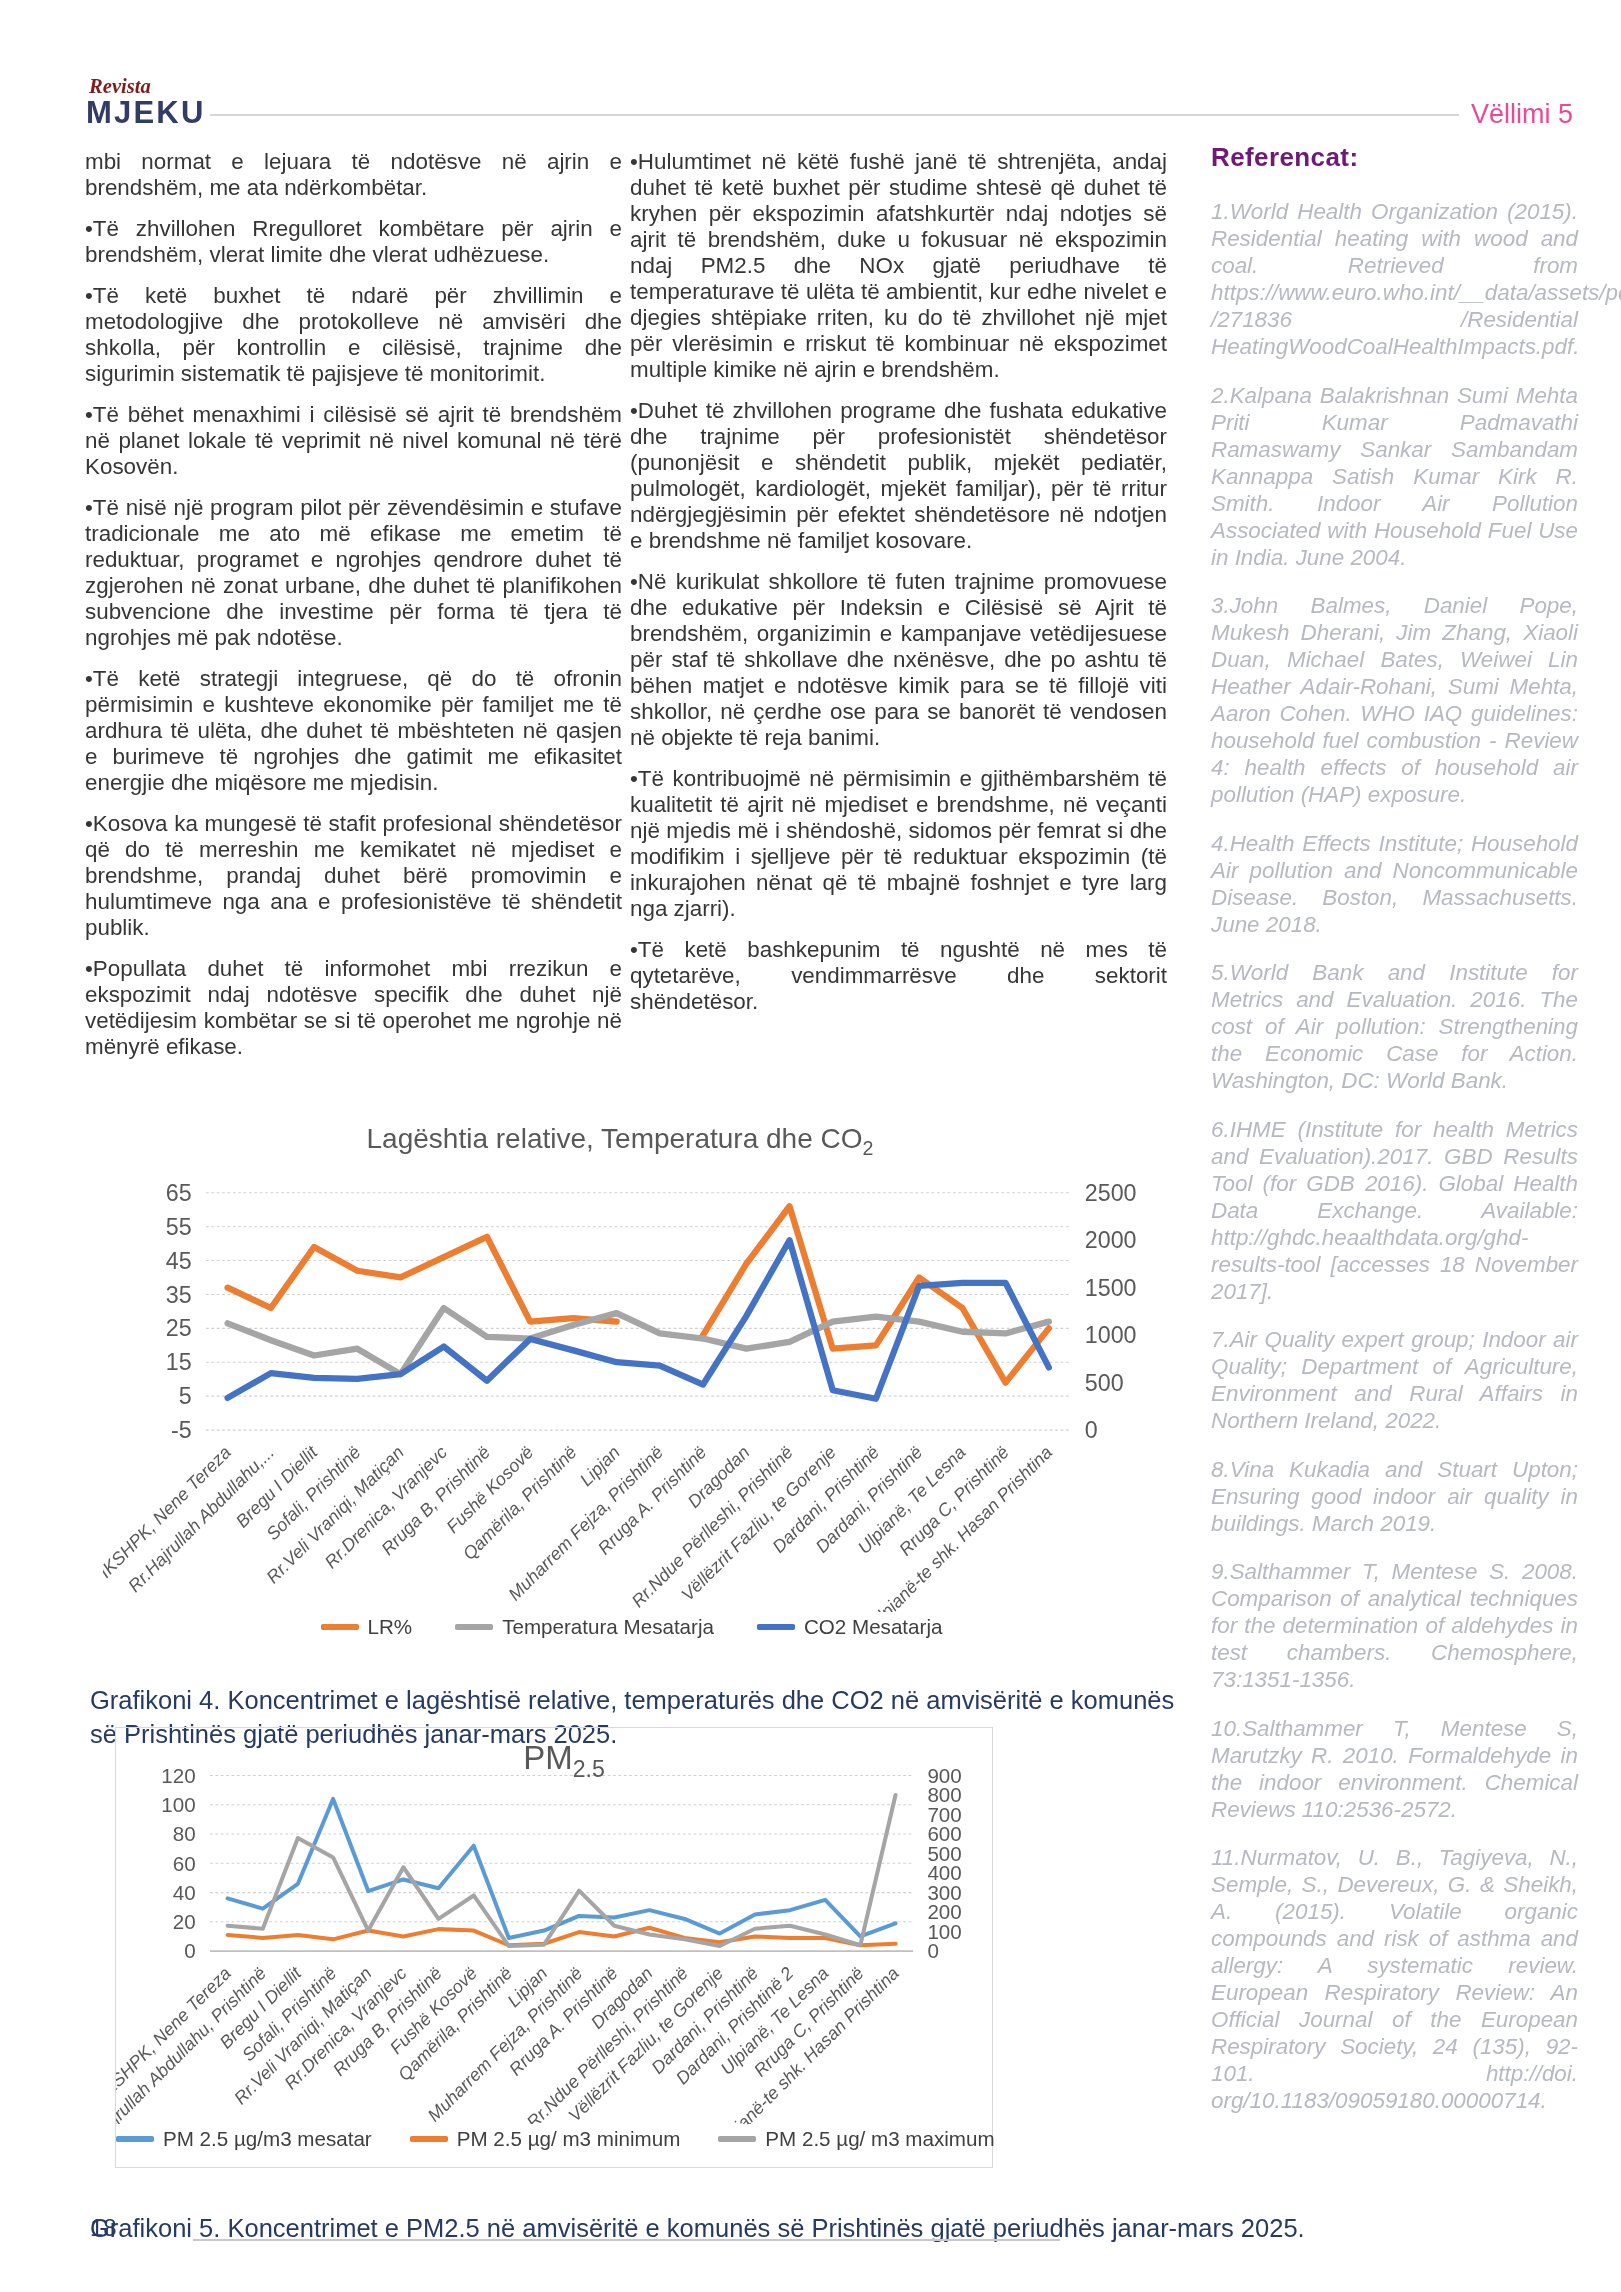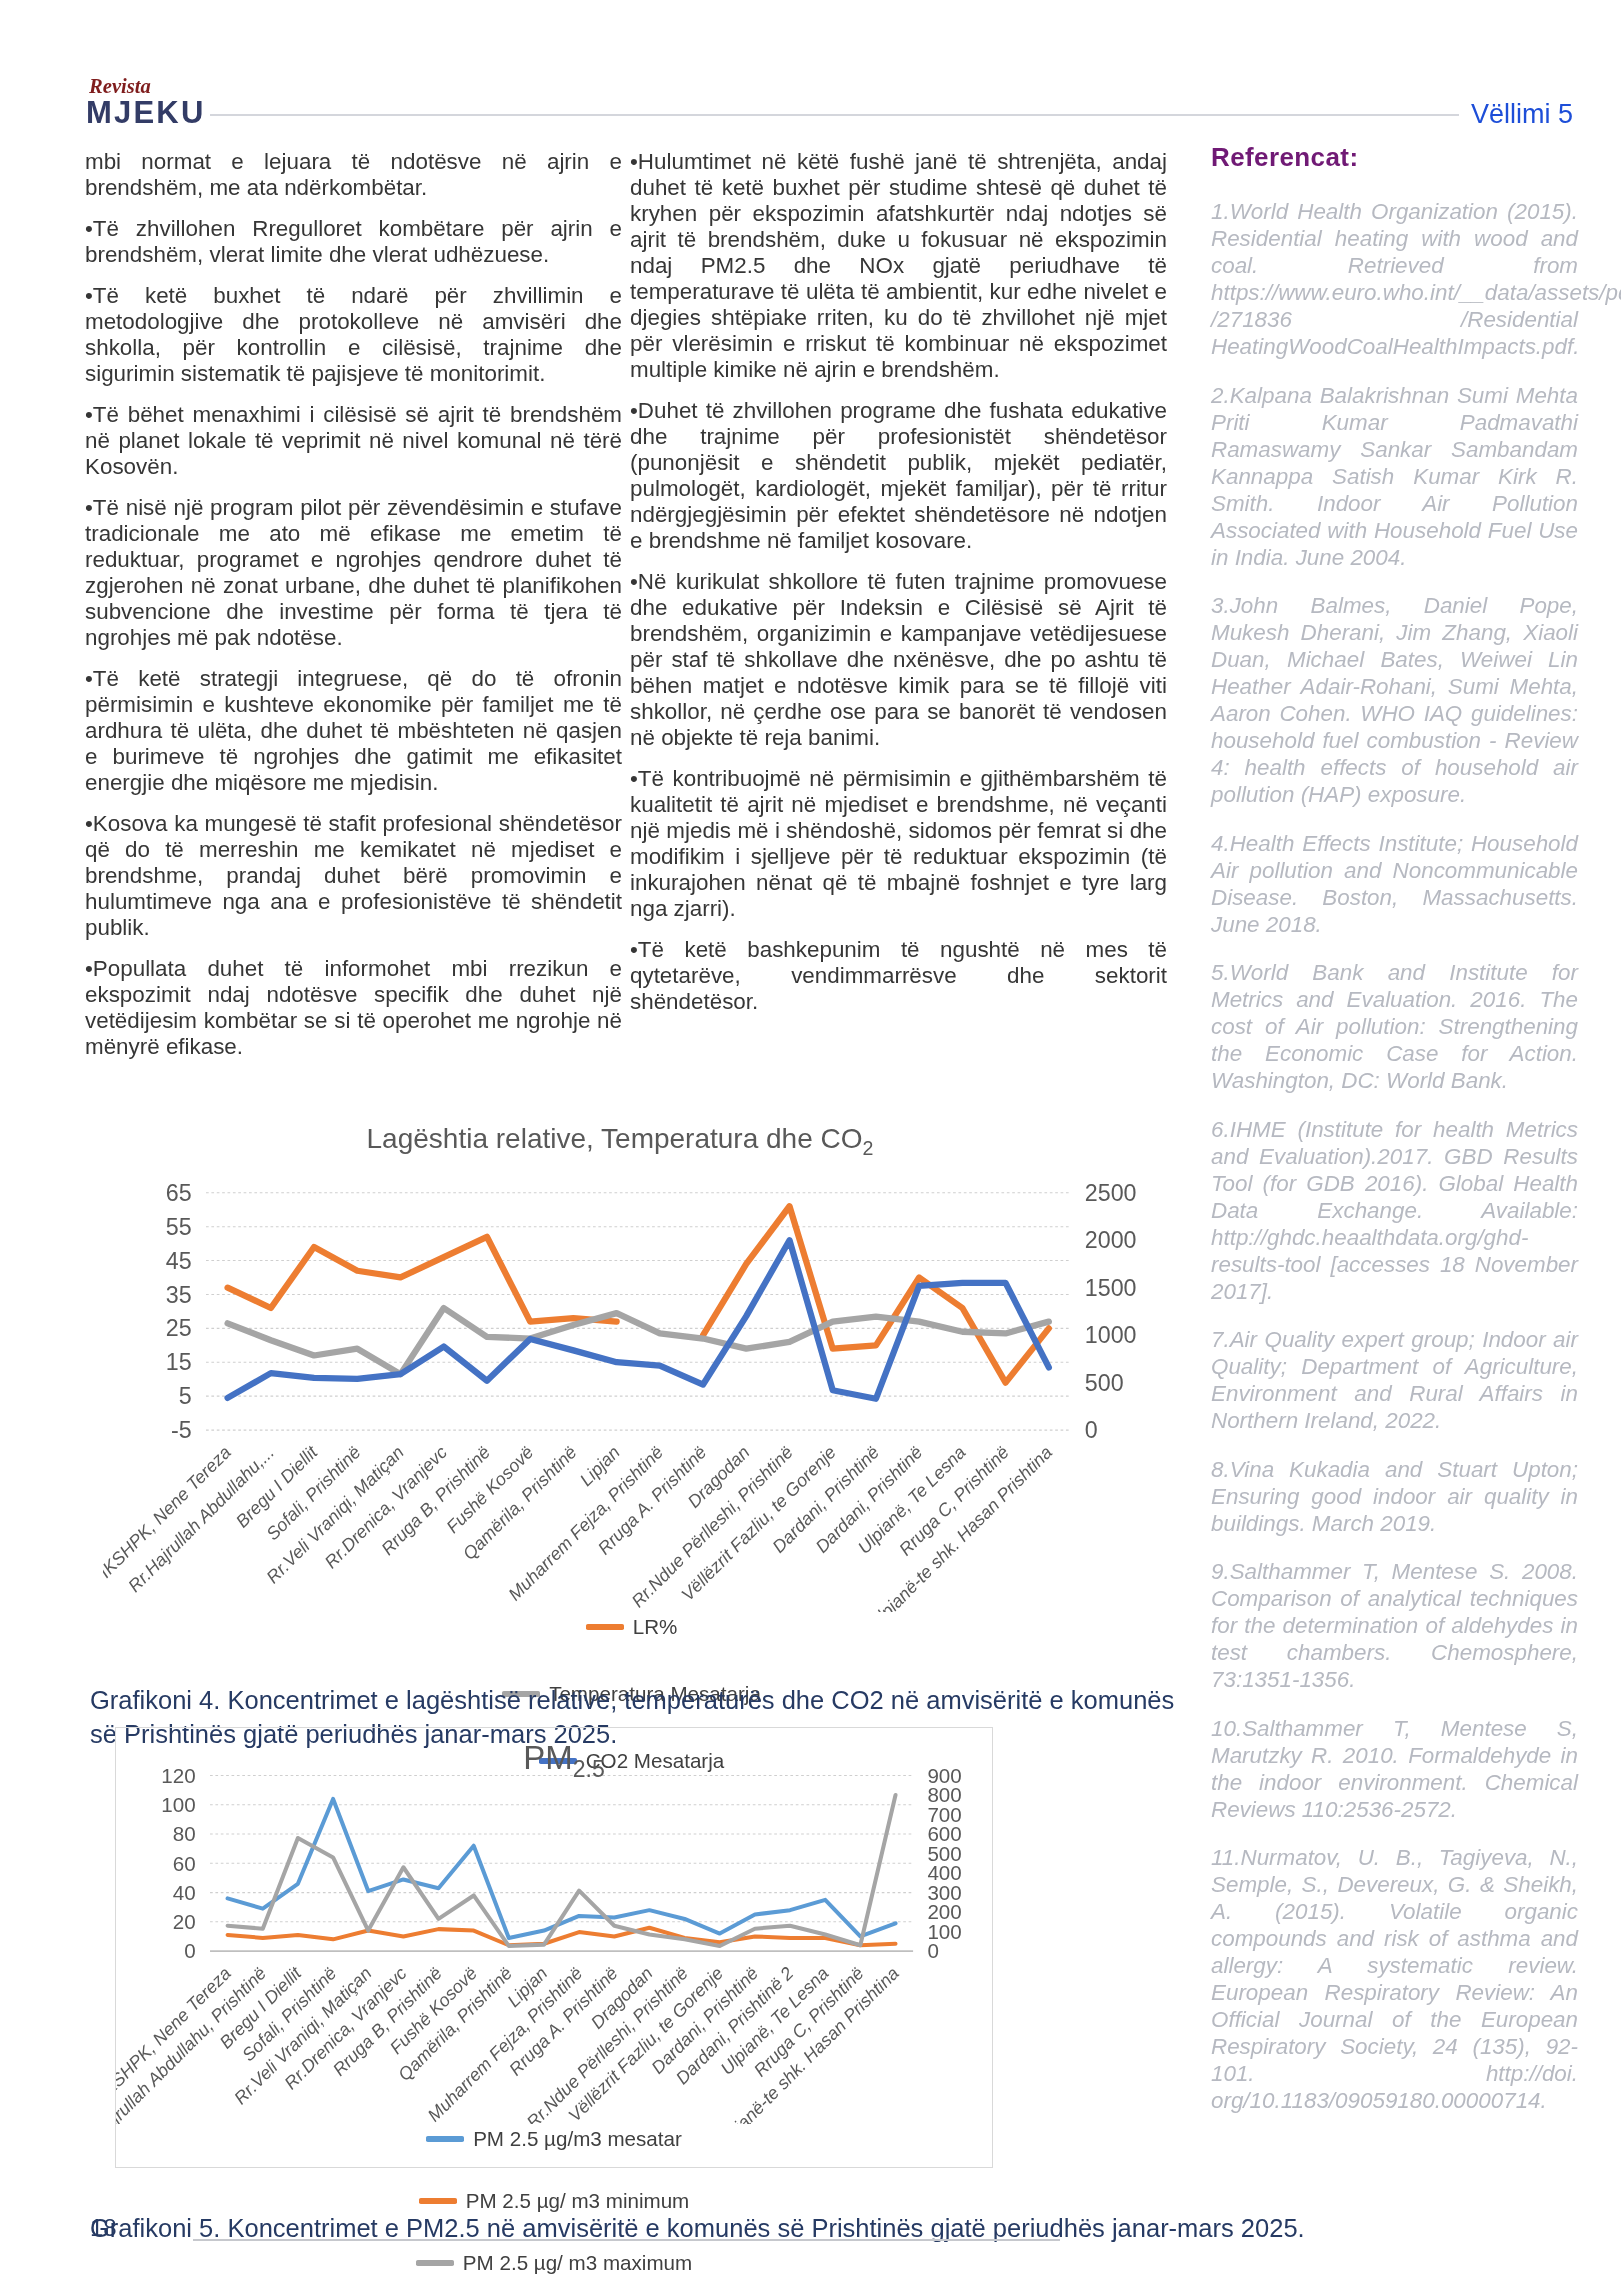--- a/index.html
+++ b/index.html
@@ -3,21 +3,21 @@
 <meta charset="utf-8">
 <style>
   html,body{margin:0;padding:0;}
   body{width:1621px;height:2293px;background:#ffffff;font-family:"Liberation Sans",sans-serif;position:relative;overflow:hidden;}
   .page{position:absolute;left:0;top:0;width:1621px;height:2293px;background:#ffffff;}
 
   
   .logo-revista{position:absolute;left:89px;top:75px;font-family:"Liberation Serif",serif;font-style:italic;font-weight:bold;font-size:20.6px;color:#7f1d1d;}
   .logo-mjeku{position:absolute;left:86px;top:95px;font-size:31px;font-weight:bold;color:#333c66;letter-spacing:2.2px;}
   .header-divider{position:absolute;left:210px;top:114px;width:1249px;height:1.8px;background:#d4d6dc;}
-  .volume{position:absolute;right:48px;top:99px;font-size:27px;color:#1d4ed8;}
+  .volume{position:absolute;right:48px;top:99px;font-size:27px;color:#ec4899;}
 
   
   .col{position:absolute;top:149px;width:537px;color:#363636;font-size:22.4px;line-height:26px;text-align:justify;}
   .col p{margin:0 0 15px 0;}
   .col1{left:85px;}
   .col2{left:630px;}
 
   
   .refs{position:absolute;left:1211px;top:142px;width:367px;}
   .refs h3{margin:0 0 25px 0;font-size:26px;color:#701a75;letter-spacing:0.4px;}
@@ -25,21 +25,21 @@
 
   
   .chart{position:absolute;}
   .chart svg{position:absolute;left:0;top:0;}
   .chart-title{position:absolute;text-align:center;color:#595959;}
   .chart1{left:103px;top:1121px;width:1057px;height:537px;}
   .chart1 .chart-title{left:85px;top:1.8px;width:864px;font-size:28px;}
   .chart2{left:115px;top:1727px;width:878px;height:441px;border:1.3px solid #d9d9d9;box-sizing:border-box;}
   .chart2 .chart-title{left:94px;top:10.7px;width:708px;font-size:33px;}
   .chart-title sub{font-size:70%;}
-  .legend{position:absolute;left:0;right:0;display:flex;justify-content:center;align-items:center;flex-direction:column;}
+  .legend{position:absolute;left:0;right:0;display:flex;justify-content:center;align-items:center;}
   .chart1 .legend{top:494px;gap:43px;}
   .chart2 .legend{top:399px;gap:38px;justify-content:space-between;}
   .legend-item{display:flex;align-items:center;gap:9px;font-size:20.6px;color:#404040;white-space:nowrap;}
   .chip{display:inline-block;width:38px;height:5.4px;border-radius:1.8px;}
 
   
   .caption{position:absolute;color:#263a63;font-size:25.5px;line-height:34px;text-align:left;}
   .cap1{left:90px;top:1657px;width:1102px;}
   .cap2{left:90px;top:2185px;width:1451px;}
   .pageno{position:absolute;left:90px;top:2214px;font-size:24px;color:#263a63;}

